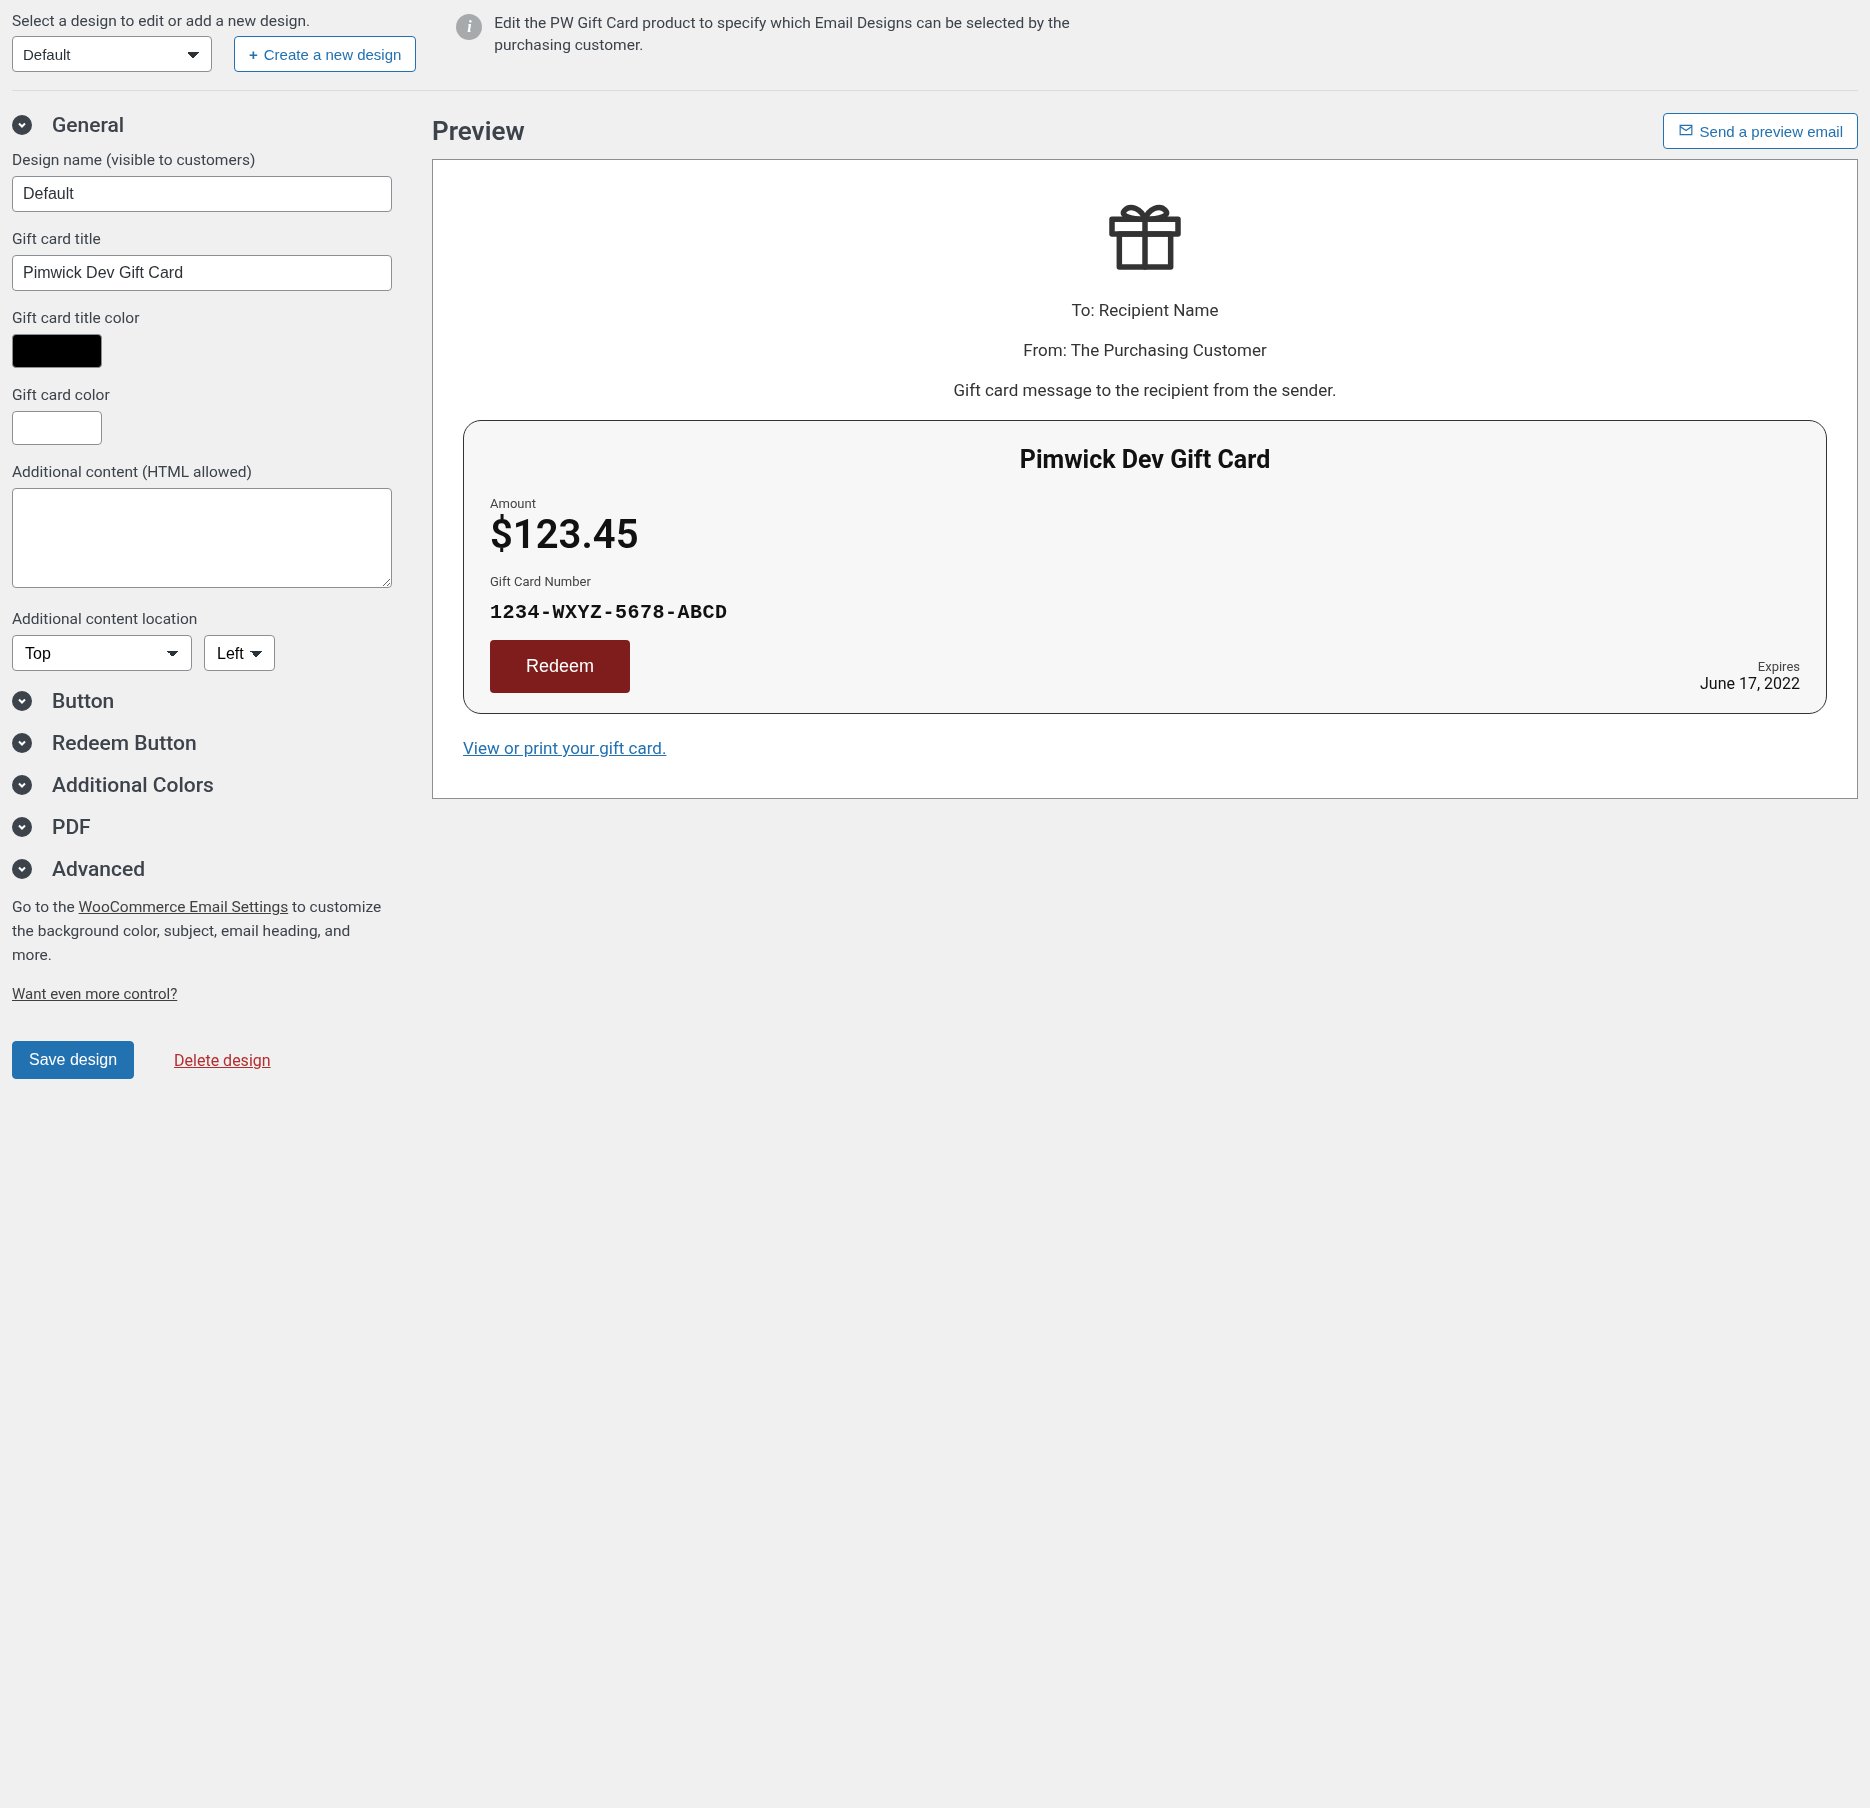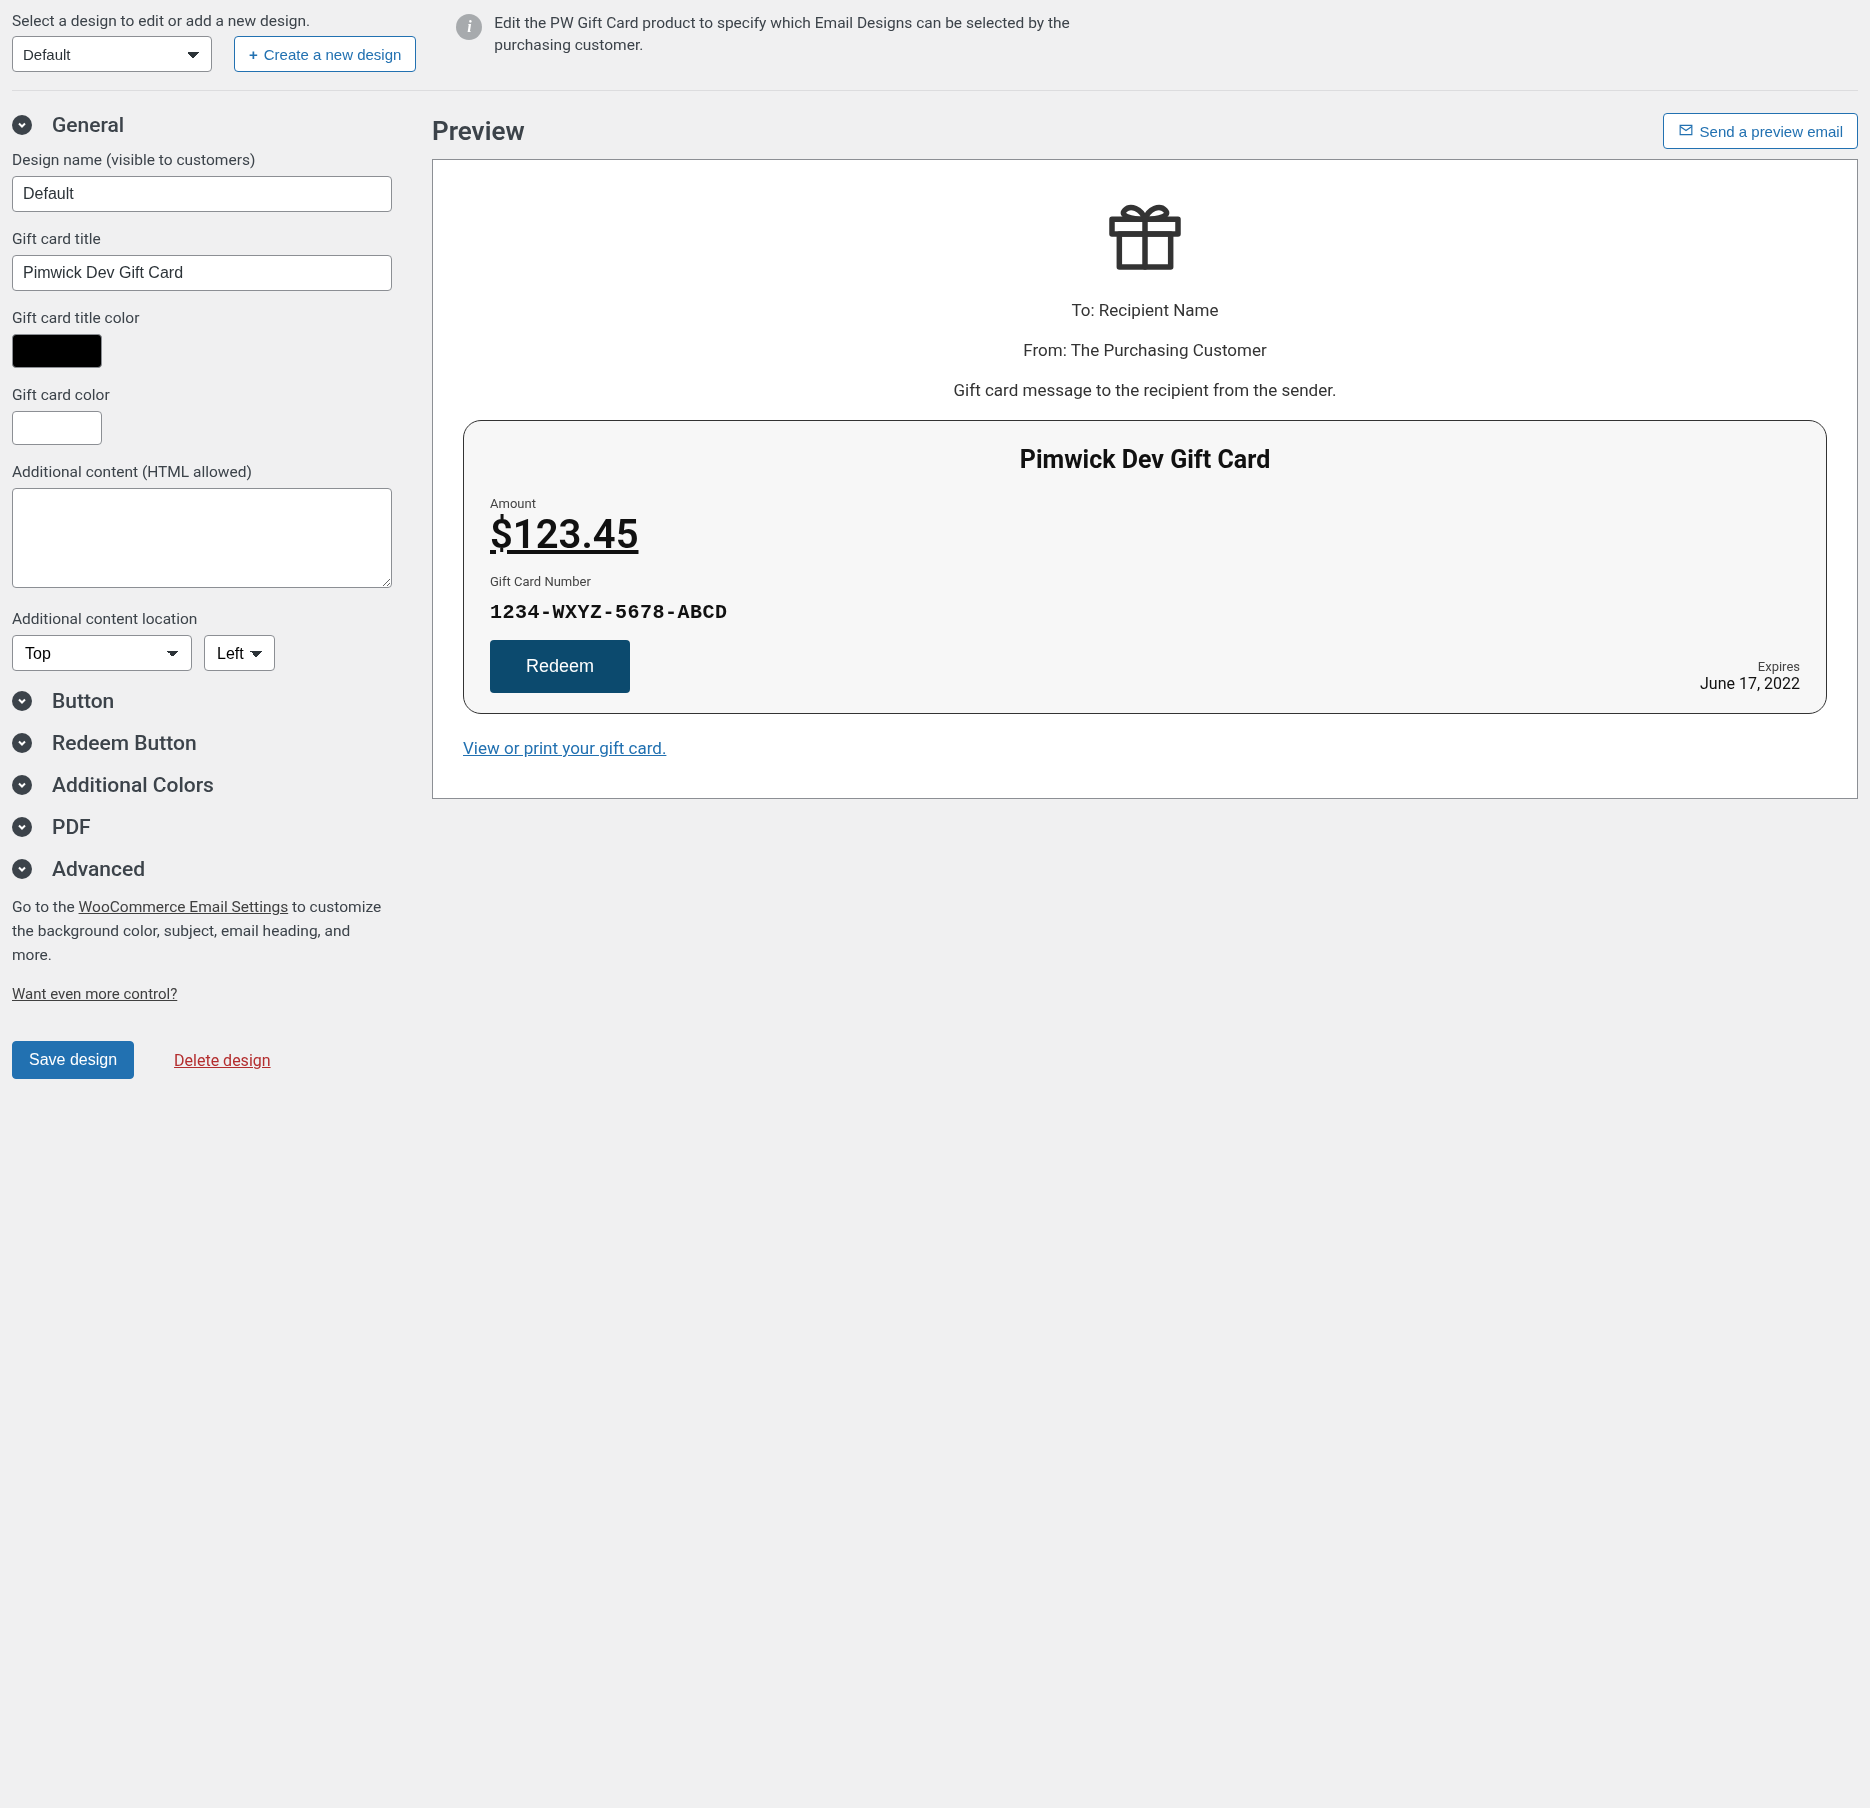--- a/index.html
+++ b/index.html
@@ -124,25 +124,25 @@
     }
     .gift-icon { display: flex; justify-content: center; margin-bottom: 22px;}
     .gift-icon svg { width: 88px; height: 88px; stroke: #333; }
     .p-line { font-size: 17px; color: #333; margin-bottom: 20px; text-align: center;}
     .card-box {
       border: 1px solid #333; border-radius: 18px; background: #f7f7f7;
       padding: 24px 26px 20px 26px; margin-top: 10px;
     }
     .card-title { text-align: center; font-size: 25px; font-weight: 700; color: #111; margin-bottom: 22px;}
     .small-label { font-size: 13px; color: #444; }
-    .big-amount { font-size: 40px; font-weight: 600; color: #111; margin-top: 0; margin-bottom: 16px; text-decoration: underline;}
+    .big-amount { font-size: 40px; font-weight: 600; color: #111; margin-top: 0; margin-bottom: 16px;}
     .gc-number { font-family: "Courier New", Courier, monospace; font-size: 20px; font-weight: 700; color: #111; letter-spacing: 0.5px; margin-top: 12px; margin-bottom: 16px;}
     .card-footer { display: flex; justify-content: space-between; align-items: flex-end; }
     .redeem-btn {
-      background: #0c4a6e; color: #fff; border: none; border-radius: 4px;
+      background: #7f1d1d; color: #fff; border: none; border-radius: 4px;
       padding: 16px 36px; font-size: 18px; cursor: pointer;
     }
     .expires { text-align: right; }
     .expires .small-label { display: block; }
     .expires .date { font-size: 16px; color: #111; }
     .view-print { margin-top: 24px; }
     .view-print a { color: #2271b1; text-decoration: underline; font-size: 17px;}
     .plus-sign { font-weight: 700; }
   </style>
 </head>

